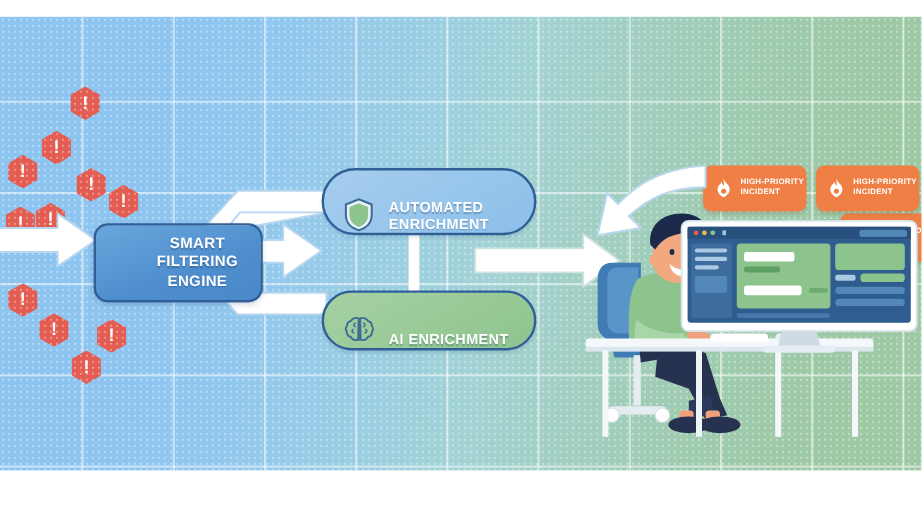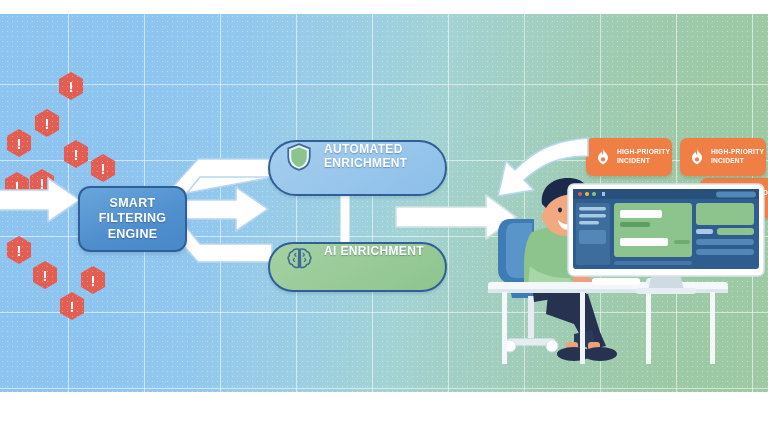--- a/index.html
+++ b/index.html
@@ -56,27 +56,28 @@
     position:absolute;
     background:linear-gradient(160deg,#6aa6dd 0%,#4e8ecd 60%,#4a89c9 100%);
     border:2.5px solid #2f5f96;
     border-radius:12px;
     box-shadow:0 2px 4px rgba(30,60,100,.18);
     color:#ffffff;
     display:flex;align-items:center;justify-content:center;
     text-align:center;
     font-weight:bold;font-size:12.5px;letter-spacing:.3px;line-height:1.22;
     text-shadow:0 1px 1px rgba(20,50,90,.35);
+    padding-left:32px;
   }
 
   .pill{
     position:absolute;
     border:2.5px solid #2f5f96;
     border-radius:999px;
-    display:flex;align-items:flex-start;
+    display:flex;align-items:flex-end;
     box-shadow:0 2px 3px rgba(30,60,100,.15);
   }
   .pill.blue{background:linear-gradient(150deg,#a6cdee 0%,#8cbfe9 100%);}
   .pill.green{background:linear-gradient(150deg,#a6d1a3 0%,#8dc48e 100%);}
   .pill .pill-icon{
     width:30px;height:30px;margin-left:14px;flex:none;
     display:flex;align-items:center;justify-content:center;
   }
   .pill .pill-label{
     color:#ffffff;font-weight:bold;font-size:12px;letter-spacing:.35px;

